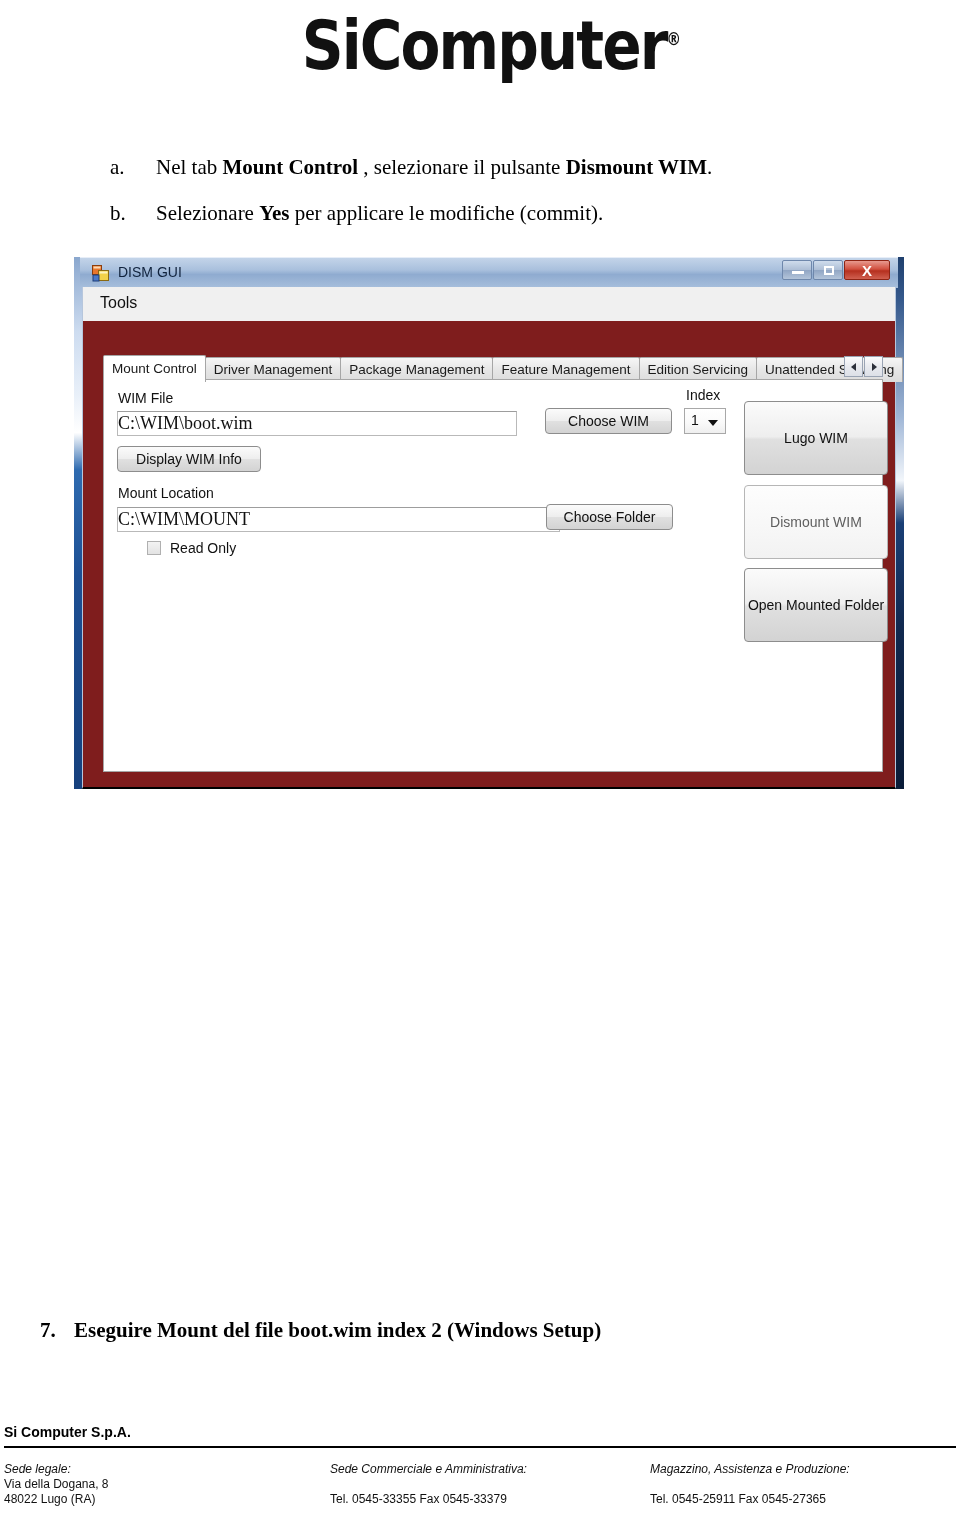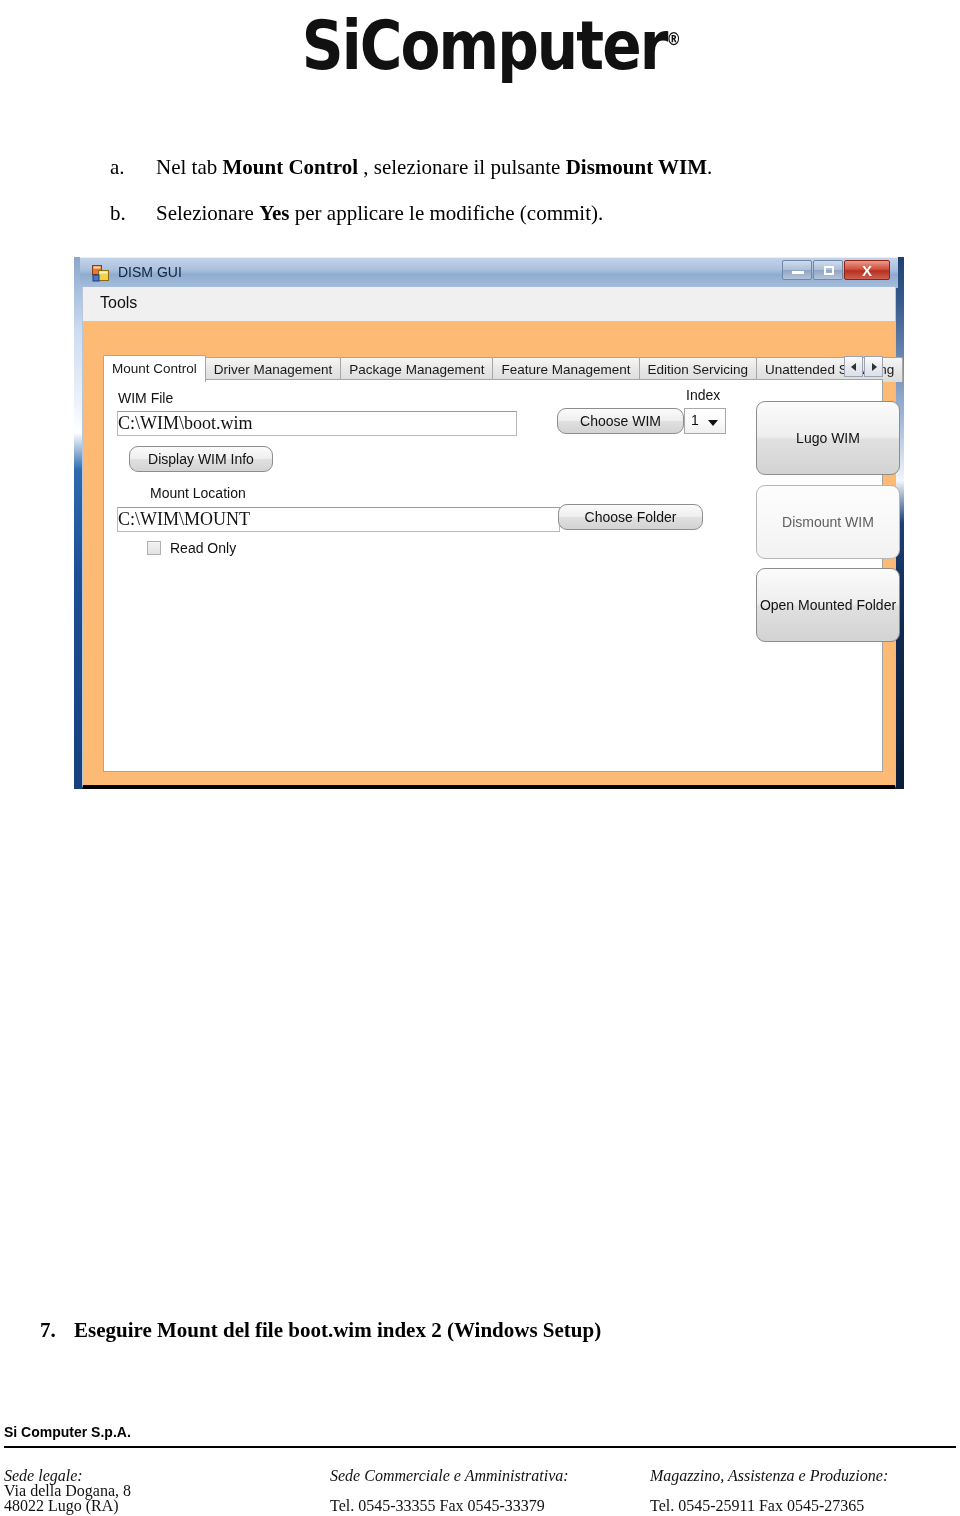--- a/index.html
+++ b/index.html
@@ -163,24 +163,24 @@
     width: 10px; height: 9px;
     border: 2px solid #ffffff;
     box-sizing: border-box;
   }
   .wbtn.close .glyph { font-size: 15px; }
 
   .win-body {
     position: absolute;
     left: 8px; top: 30px;
     width: 814px; height: 502px;
-    background: #fdba74;
+    background: #7f1d1d;
     border-left: 1px solid #b6c6dc;
     border-right: 1px solid #b6c6dc;
-    border-bottom: 4px solid #000000;
+    border-bottom: 2px solid #000000;
     box-sizing: border-box;
   }
   .menu-bar {
     position: absolute;
     left: 0; top: 0;
     width: 100%; height: 34px;
     background: #f0f0f0;
   }
   .menu-item {
     position: absolute;
@@ -276,30 +276,29 @@
     font-family: Liberation Serif, serif;
     font-size: 18px;
     color: #111111;
     padding: 3px 0;
     line-height: 17px;
   }
   .btn {
     position: absolute;
     box-sizing: border-box;
     border: 1px solid #8d8d8d;
-    border-radius: 9px;
+    border-radius: 4px;
     background: linear-gradient(to bottom, #fbfbfb 0%, #eeeeee 48%, #e0e0e0 52%, #d3d3d3 100%);
     font-family: "Liberation Sans", sans-serif;
     font-size: 14px;
     color: #111111;
     display: flex;
     align-items: center;
     justify-content: center;
     text-align: center;
-    margin-left: 12px;
   }
   .btn.disabled {
     background: linear-gradient(to bottom, #fdfdfd 0%, #f7f7f7 60%, #f2f2f2 100%);
     border-color: #b6b6b6;
     color: #5f5f5f;
   }
   .combo {
     position: absolute;
     box-sizing: border-box;
     border: 1px solid #a8a8a8;
@@ -368,25 +367,24 @@
   }
   .footer-rule {
     position: absolute;
     left: 4px; top: 22px;
     width: 952px;
     height: 2px;
     background: #000;
   }
   .fcol {
     position: absolute;
-    top: 44px;
-    font-size: 16px;
+    top: 38px;
+    font-size: 12px;
     line-height: 15px;
     color: #111;
-    font-family: Liberation Serif, serif;
   }
   .fcol.c1 { left: 4px; }
   .fcol.c2 { left: 330px; }
   .fcol.c3 { left: 650px; }
   .fcol .it { font-style: italic; }
   .fcol .tel { margin-top: 15px; }
 </style>
 </head>
 <body>
 
@@ -467,29 +465,29 @@
       <div class="btn" style="left:441px; top:28px; width:127px; height:26px;">Choose WIM</div>
 
       <div class="field-label" style="left:582px; top:7px;">Index</div>
       <div class="combo" style="left:580px; top:28px; width:42px; height:26px;">
         <span class="val">1</span>
         <span class="arrow"></span>
       </div>
 
       <div class="btn" style="left:640px; top:21px; width:144px; height:74px;">Lugo WIM</div>
 
-      <div class="field-label" style="left:14px; top:105px;margin-left:32px;">Mount Location</div>
+      <div class="field-label" style="left:14px; top:105px;">Mount Location</div>
       <div class="textbox" style="left:13px; top:127px; width:443px; height:25px;">C:\WIM\MOUNT</div>
 
       <div class="checkrow" style="left:15px; top:160px;padding-left:28px;">
         <span class="checkbox"></span>
         <span class="lbl">Read Only</span>
       </div>
 
-      <div class="btn" style="left:442px; top:124px; width:145px; height:26px;">Choose Folder</div>
+      <div class="btn" style="left:442px; top:124px; width:127px; height:26px;">Choose Folder</div>
 
       <div class="btn disabled" style="left:640px; top:105px; width:144px; height:74px;">Dismount WIM</div>
       <div class="btn" style="left:640px; top:188px; width:144px; height:74px;">Open Mounted Folder</div>
 
     </div>
   </div>
 </div>
 
 <div class="step7">
   <div class="num">7.</div>

